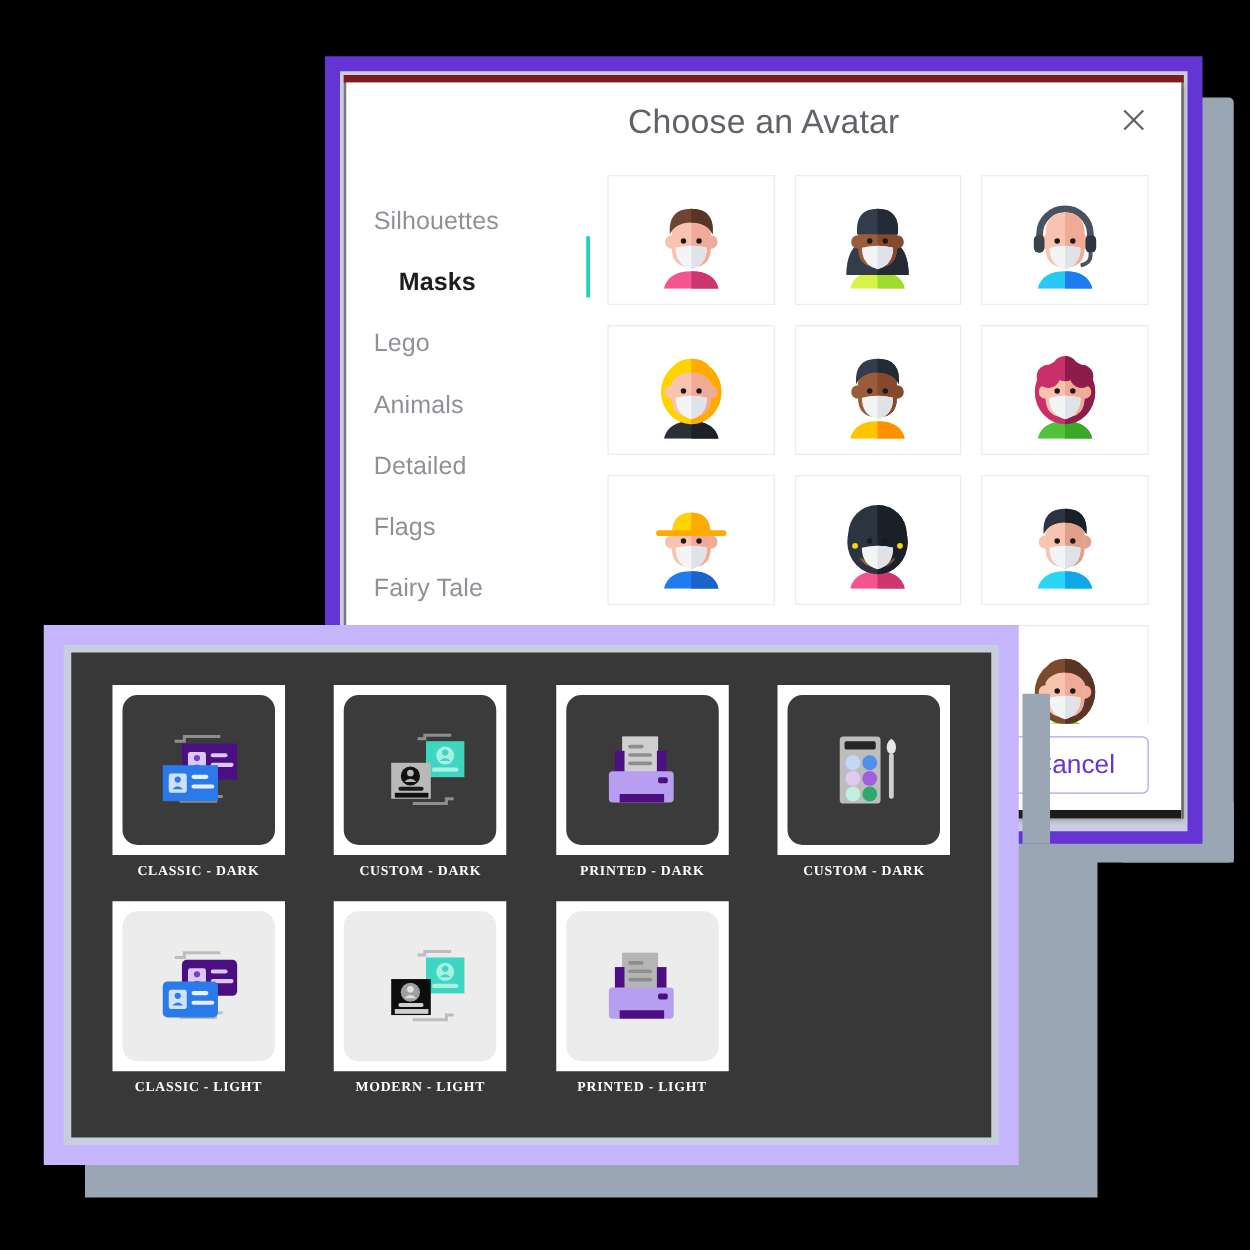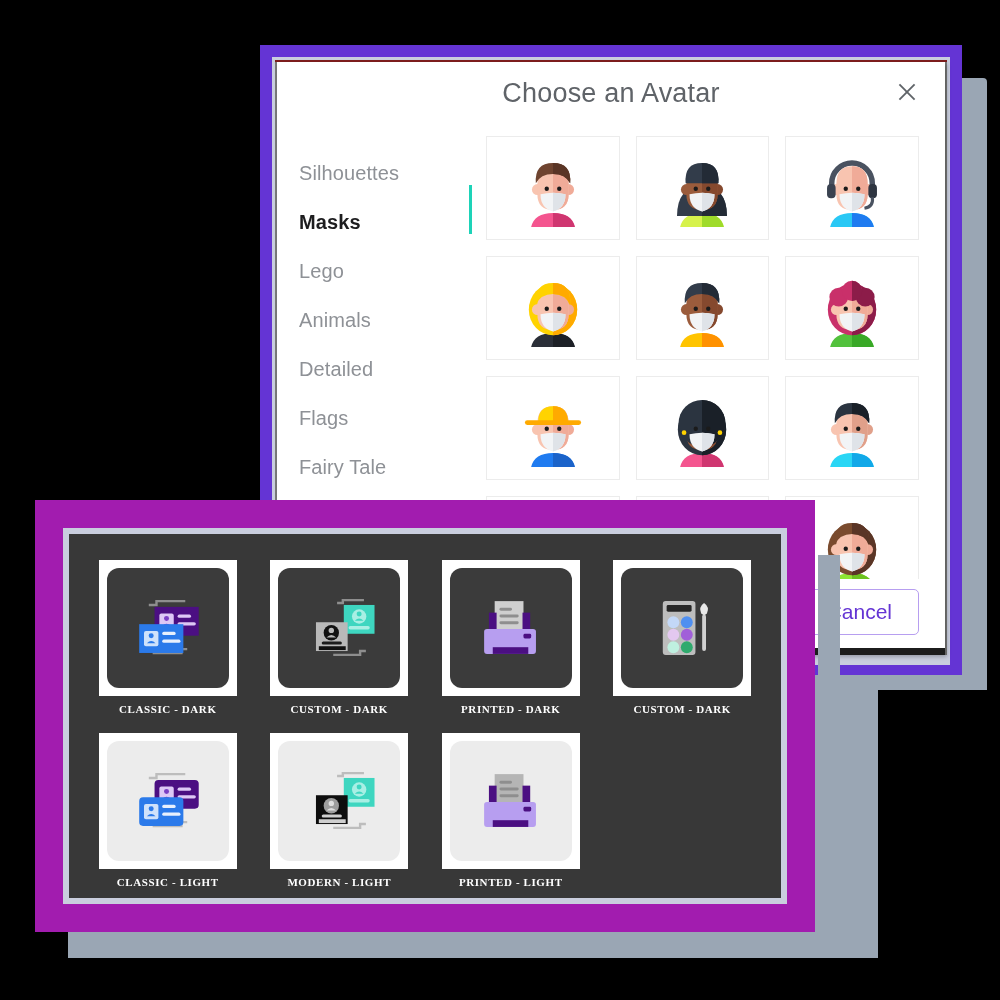--- a/index.html
+++ b/index.html
@@ -27,21 +27,21 @@
   }
   #avatar-window-inner {
     width: 100%; height: 100%;
     background: #c9cede;
     padding: 3px 3px 10px 3px;
   }
   #avatar-window-frame {
     width: 100%; height: 100%;
     background: #7a7a7a;
     padding: 0 2px 0 2px;
-    border-top: 2px solid #7f1d1d;
+    border-top: 6px solid #7f1d1d;
   }
   #avatar-dialog {
     width: 100%; height: 100%;
     background: #ffffff;
     position: relative;
     overflow: hidden;
     display: flex; flex-direction: column;
     box-shadow: 2px 2px 4px rgba(0,0,0,.25);
   }
   #avatar-dialog-bottomline {
@@ -64,21 +64,21 @@
   .dlg-body { flex: 1 1 auto; display: flex; min-height: 0; padding-left: 22px; }
 
   #category-list {
     width: 170px; flex: 0 0 170px; padding-top: 12px;
     display: flex; flex-direction: column; gap: 0;
   }
   .cat-item {
     height: 49px; display: flex; align-items: flex-end;
     font-size: 20px; color: #8e9196; cursor: pointer; letter-spacing: .1px;
   }
-  .cat-item.active { color: #1d1d1f; font-weight: 700; }
+  .cat-item.active { color: #1d1d1f; font-weight: 700; margin-left: 20px; }
 
   #cat-divider {
     width: 3px; flex: 0 0 3px; background: transparent; margin: 12px 0 0 0;
     position: relative;
   }
   #cat-divider-active {
     position: absolute; left: 0; width: 3px; top: 49px; height: 49px;
     background: #1dd3b8;
   }
 
@@ -97,21 +97,21 @@
     justify-content: flex-end; padding: 0 26px 10px 0; }
   #cancel-button {
     border: 1px solid #b79ef0; background: #fff; color: #6434d4;
     font-size: 21px; padding: 10px 26px; border-radius: 5px; cursor: pointer;
     font-family: "Liberation Sans", sans-serif;
   }
 
   
   #theme-window {
     position: absolute; left: 35px; top: 500px; width: 780px; height: 432px;
-    background: #a21caf; padding: 28px;
+    background: #c4b5fd; padding: 16px;
   }
   #theme-window-inner {
     width: 100%; height: 100%; background: #c9cede; padding: 6px;
   }
   #theme-panel {
     width: 100%; height: 100%; background: #383838;
     padding: 26px 24px 18px 24px;
   }
   #theme-grid {
     display: grid; grid-template-columns: repeat(4, 1fr); gap: 18px 22px;

